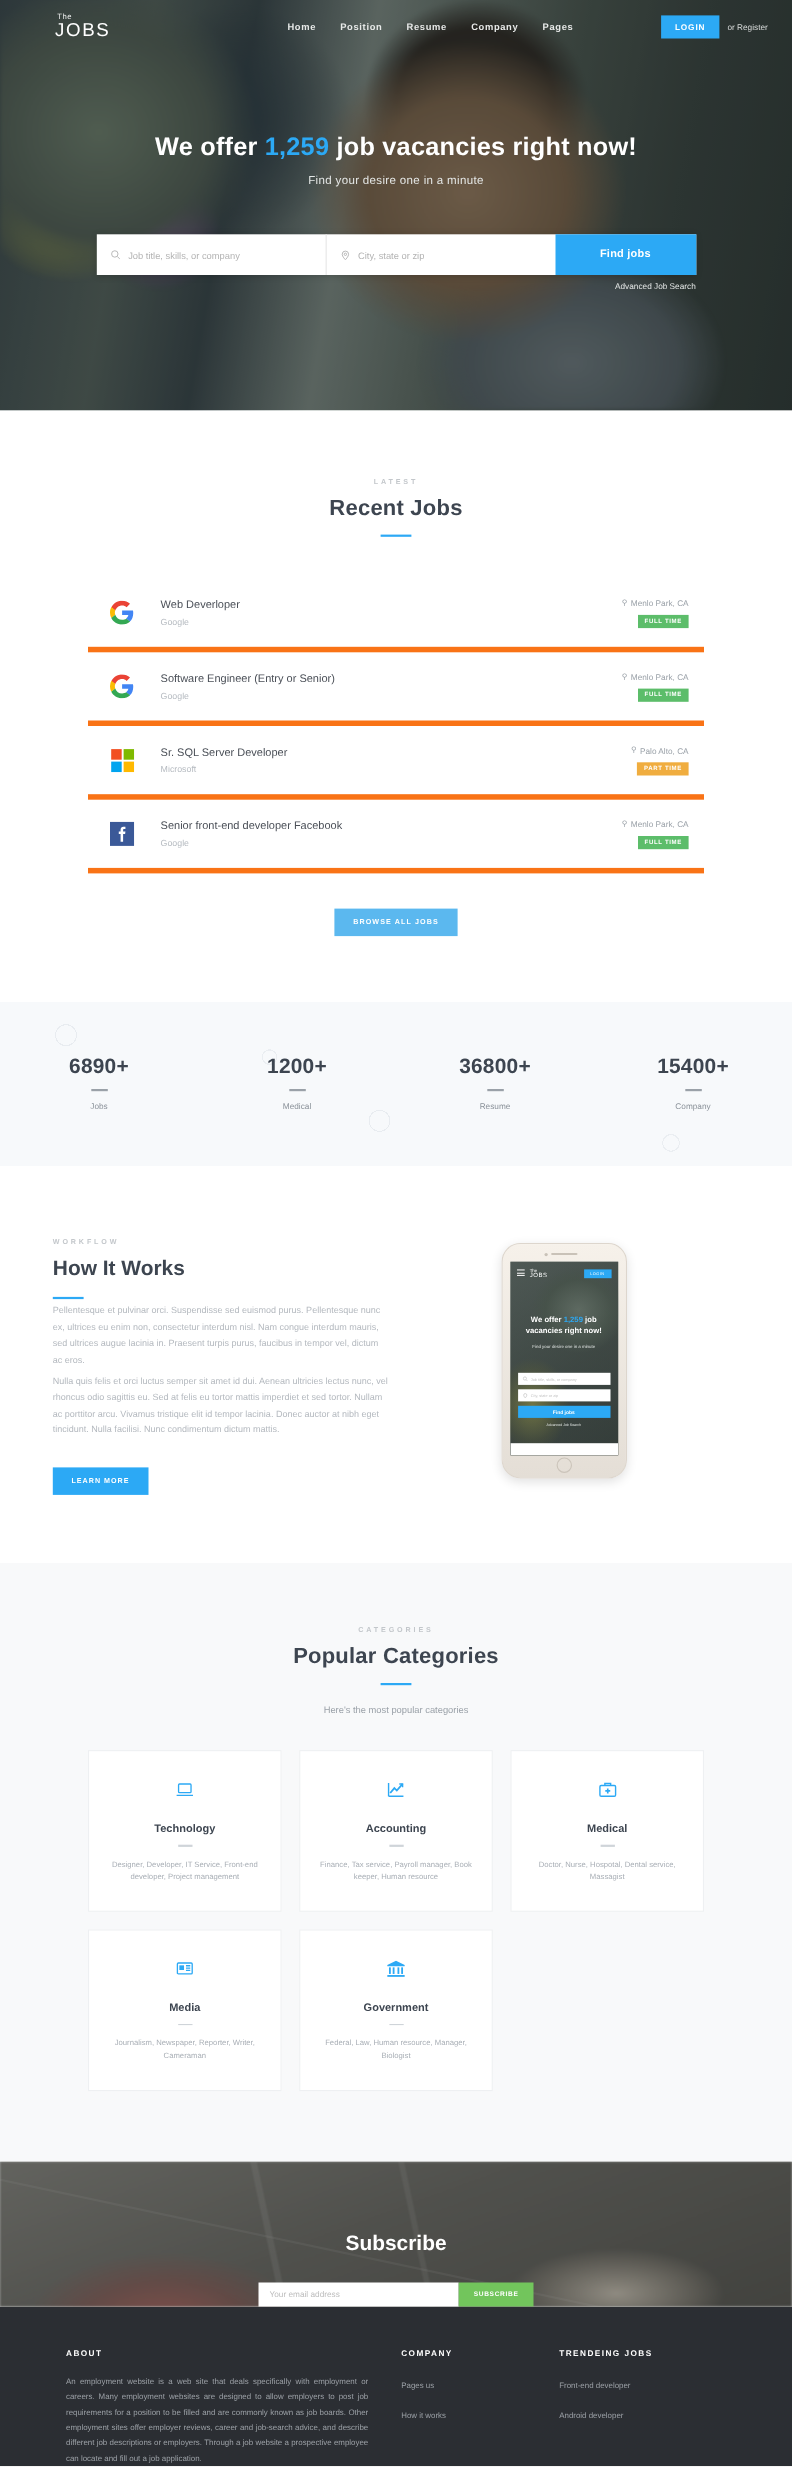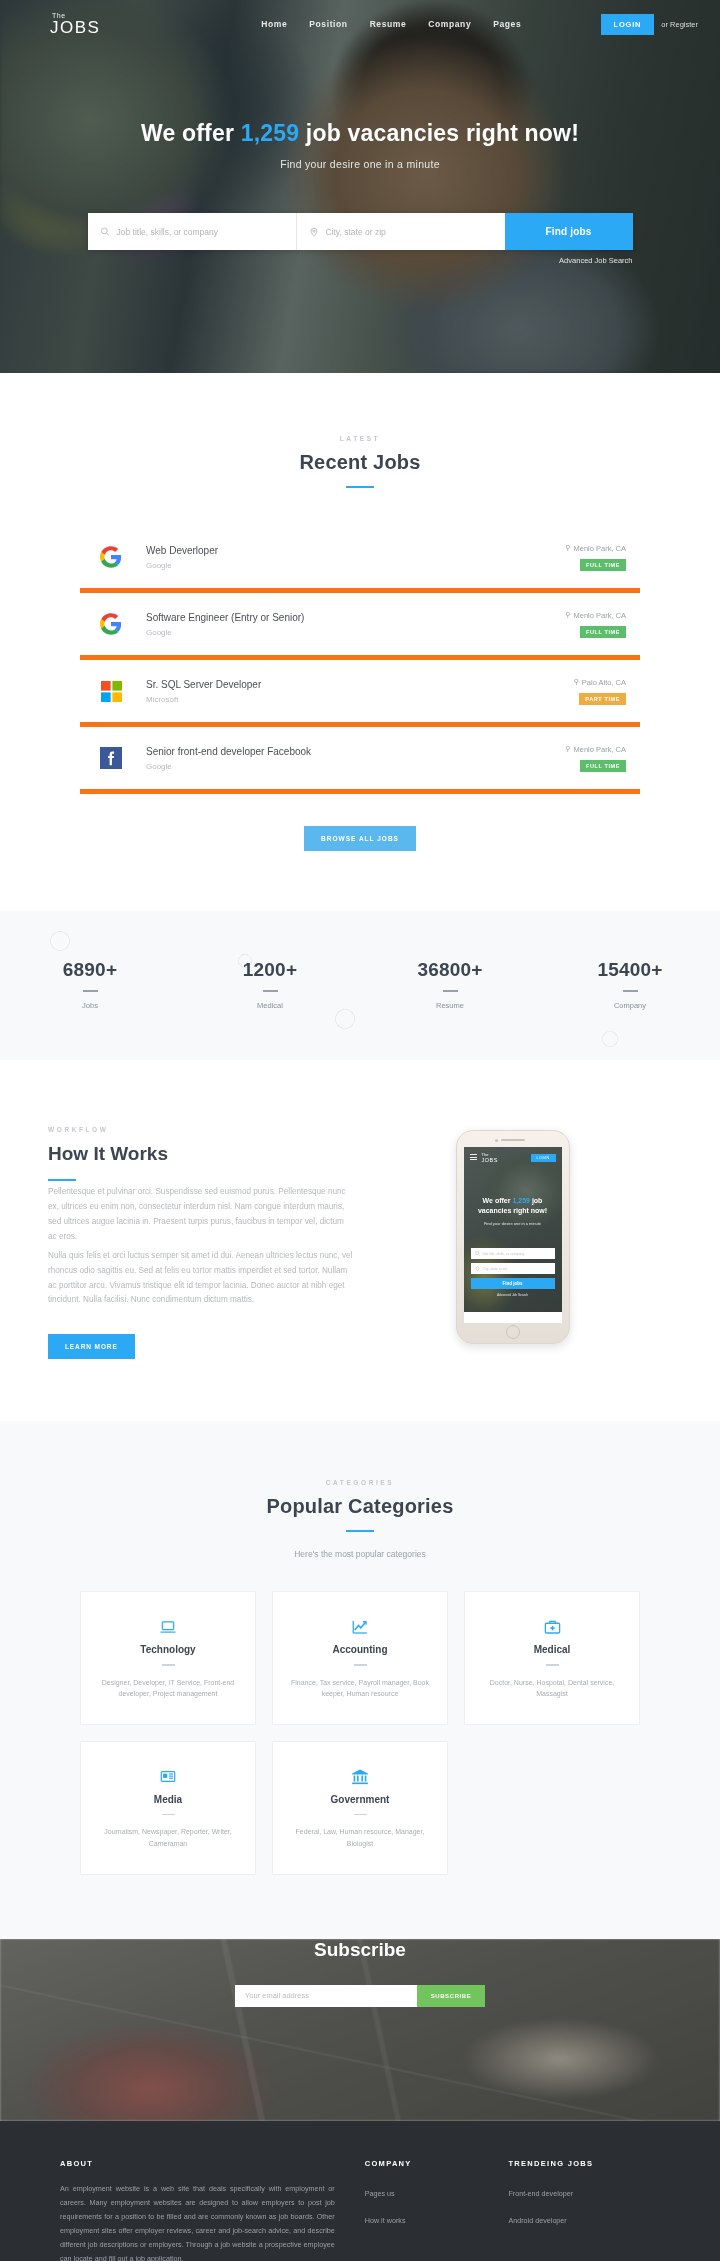--- a/index.html
+++ b/index.html
@@ -192,28 +192,28 @@
   .categories { background: #f8f9fa; padding: 58px 0 64px; }
   .cat-grid {
     width: 560px; margin: 32px auto 0;
     display: grid; grid-template-columns: repeat(3, 1fr); gap: 16px;
   }
   .cat-card {
     background: #fff; border: 1px solid #eef0f2; padding: 22px 16px 24px;
     text-align: center; min-height: 112px;
   }
   .cat-icon { color: #2ca9f5; height: 26px; display: flex; align-items: center; justify-content: center; }
-  .cat-name { font-size: 10px; font-weight: 700; color: #3d4550; margin-top: 4px; }
+  .cat-name { font-size: 10px; font-weight: 700; color: #3d4550; margin-top: 17px; }
   .cat-rule { width: 13px; height: 1.5px; background: #cfd4d9; margin: 9px auto 0; }
   .cat-desc { font-size: 7px; color: #a8aeb5; line-height: 1.65; margin-top: 11px; }
 
   
   .subscribe {
-    position: relative; height: 182px; overflow: hidden;
-    display: flex; flex-direction: column; align-items: center; justify-content: flex-start;
+    position: relative; height: 132px; overflow: hidden;
+    display: flex; flex-direction: column; align-items: center; justify-content: flex-end;
   }
   .sub-photo {
     position: absolute; inset: 0;
     background:
       radial-gradient(ellipse 170px 90px at 150px 150px, #c46a63 0%, rgba(160,90,85,.6) 45%, rgba(0,0,0,0) 75%),
       radial-gradient(ellipse 120px 50px at 560px 120px, #d8cfc0 0%, rgba(180,170,155,.4) 60%, rgba(0,0,0,0) 82%),
       linear-gradient(160deg,#8d8c86,#6d6c67 45%,#55544f);
     filter: blur(1px);
   }
   .sub-lines { position: absolute; inset: 0; background:

